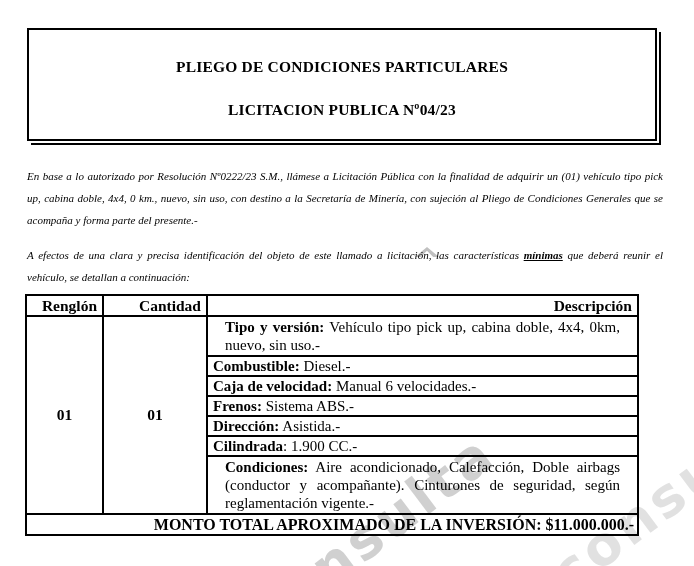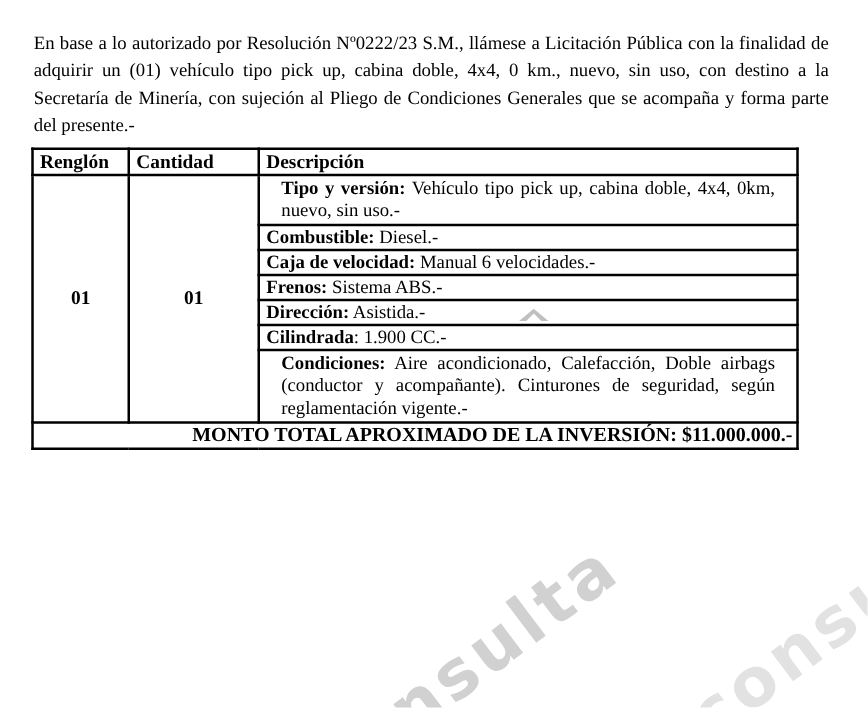--- a/index.html
+++ b/index.html
@@ -58,22 +58,23 @@
     font-weight: bold;
     font-size: 15.5px;
     line-height: 18px;
     letter-spacing: 0.2px;
   }
   .header-box .title + .title { margin-top: 25px; }
 
   .para {
     margin: 0 31px 0 27px;
     text-align: justify;
-    font-size: 15px;
+    font-size: 11px;
     line-height: 22px;
+    font-style: italic;
   }
   .para.p1 { margin-top: 24px; }
   .para.p2 { margin-top: 13px; }
   .emph { font-weight: bold; text-decoration: underline; }
 
   table.specs {
     margin: 6px 0 0 25px;
     border-collapse: collapse;
     table-layout: fixed;
     width: 612px;
@@ -83,21 +84,21 @@
   table.specs th,
   table.specs td {
     border: 2px solid #000;
     padding: 0 5px;
     line-height: 18px;
     vertical-align: middle;
   }
   table.specs th {
     font-size: 15.5px;
     font-weight: bold;
-    text-align: left;
+    text-align: right;
     line-height: 19px;
   }
   td.qty {
     text-align: center;
     font-weight: bold;
     font-size: 15.5px;
   }
   td.spec { text-align: justify; }
   td.spec.multi { padding: 1px 17px; }
   td.spec b { font-weight: bold; }
@@ -111,23 +112,28 @@
 </style>
 </head>
 <body>
 
 <div class="wm wm-main">consulta</div>
 <div class="wm wm-corner">consulta</div>
 <div class="wm-caret"></div>
 
 <div class="doc">
 
+  <div class="header-box">
+    <div class="title">PLIEGO DE CONDICIONES PARTICULARES</div>
+    <div class="title">LICITACION PUBLICA Nº04/23</div>
+  </div>
 
   <p class="para p1">En base a lo autorizado por Resolución Nº0222/23 S.M., llámese a Licitación Pública con la finalidad de adquirir un (01) vehículo tipo pick up, cabina doble, 4x4, 0 km., nuevo, sin uso, con destino a la Secretaría de Minería, con sujeción al Pliego de Condiciones Generales que se acompaña y forma parte del presente.-</p>
 
+  <p class="para p2"><span>A efectos de una clara y precisa identificación del objeto de este llamado a licitación, las características </span><span class="emph">mínimas</span><span> que deberá reunir el vehículo, se detallan a continuación:</span></p>
 
   <table class="specs">
     <colgroup>
       <col style="width:77px">
       <col style="width:104px">
       <col style="width:431px">
     </colgroup>
     <thead>
       <tr>
         <th>Renglón</th>

